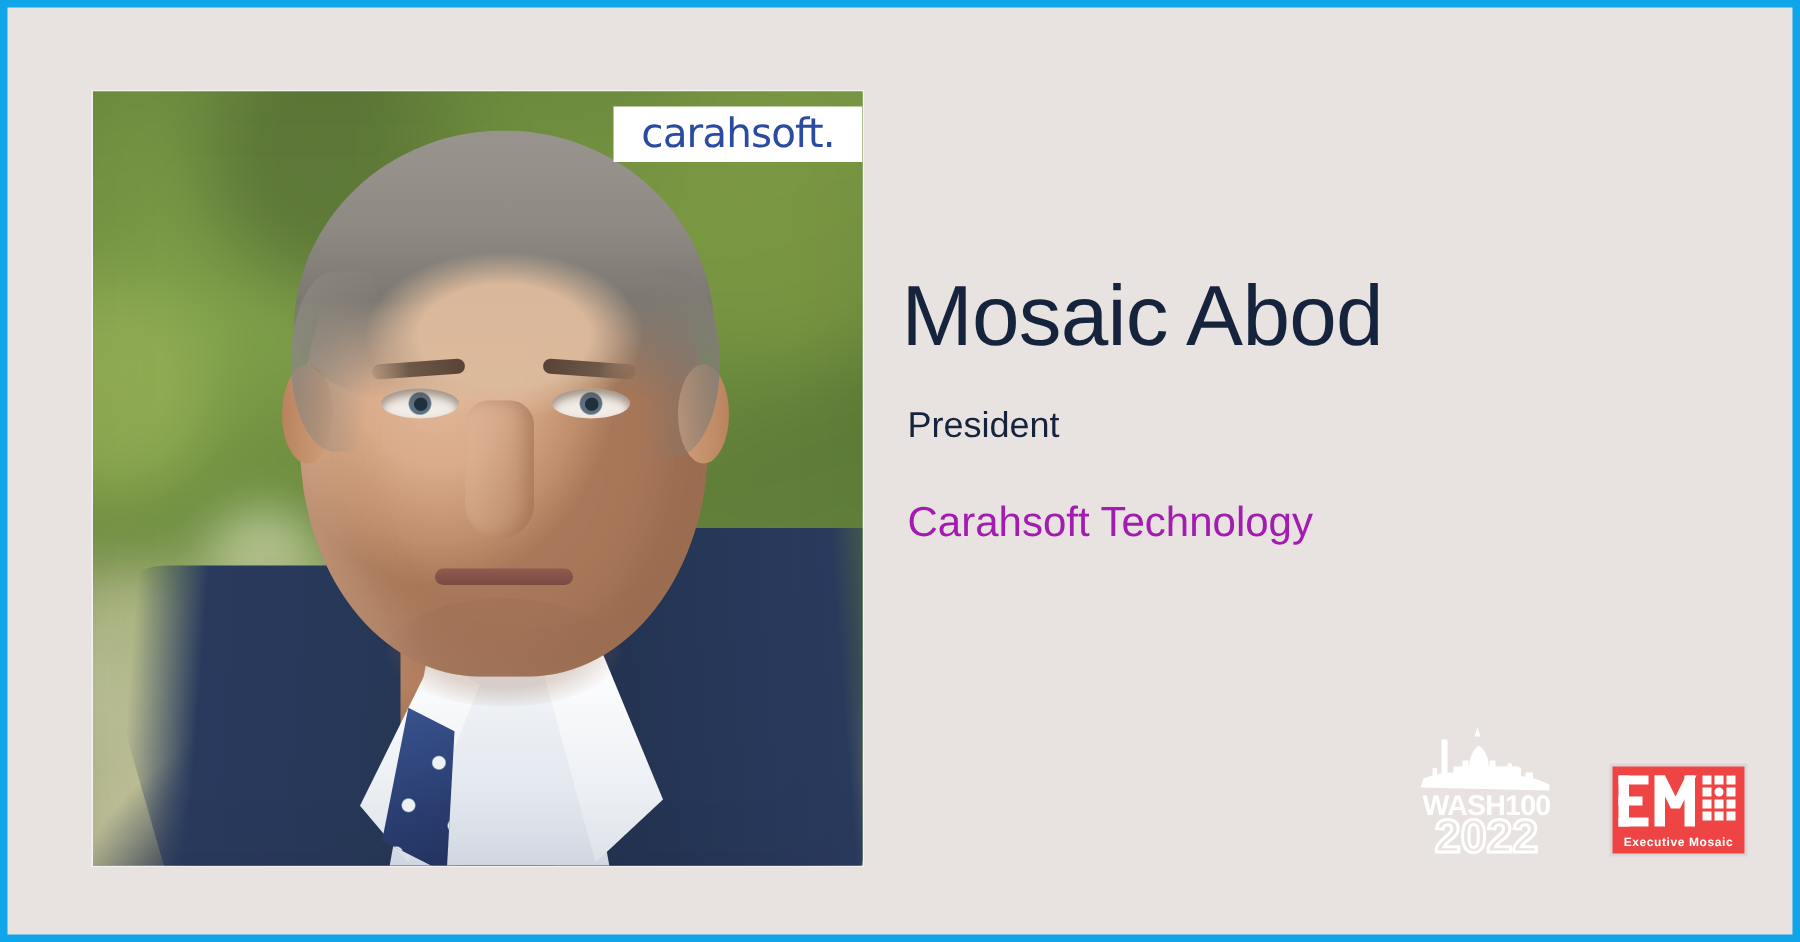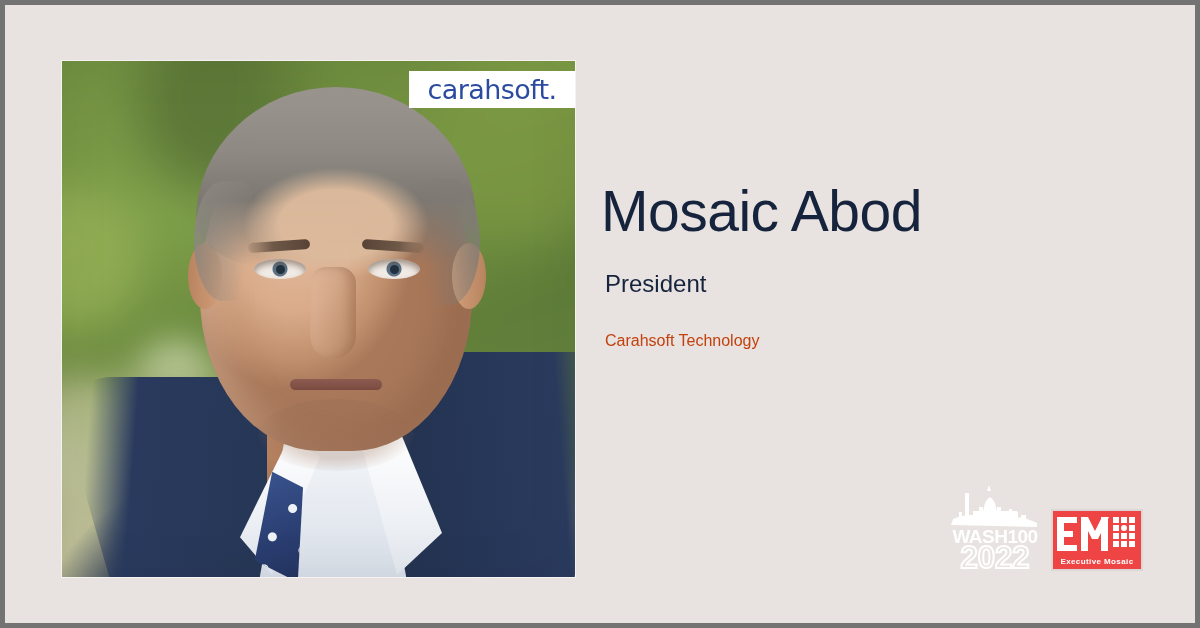--- a/index.html
+++ b/index.html
@@ -12,21 +12,21 @@
     height: 628px;
     overflow: hidden;
     font-family: "Liberation Sans", sans-serif;
   }
 
   .card {
     position: relative;
     width: 1200px;
     height: 628px;
     box-sizing: border-box;
-    border: 5px solid #737373;
+    border: 5px solid #0ea5e9;
     background: #e8e2e0;
     overflow: hidden;
   }
 
   
   .portrait {
     position: absolute;
     left: 57px;
     top: 56px;
     width: 513px;
@@ -254,34 +254,34 @@
     margin: 0;
     font-weight: 400;
   }
   .person-title {
     color: #16233c;
     font-size: 24px;
     margin: 29px 0 0 4px;
     line-height: 1.2;
   }
   .person-org {
-    color: #c2410c;
-    font-size: 16px;
+    color: #a21caf;
+    font-size: 28px;
     margin: 32px 0 0 4px;
     line-height: 1.2;
   }
 
   
   .badges {
     position: absolute;
-    right: 52px;
+    right: 30px;
     bottom: 52px;
     display: flex;
     align-items: flex-end;
-    gap: 4px;
+    gap: 30px;
   }
 
   .wash100 {
     position: relative;
     width: 104px;
     height: 92px;
   }
   .wash100 svg { display: block; }
 
   .em-logo {

